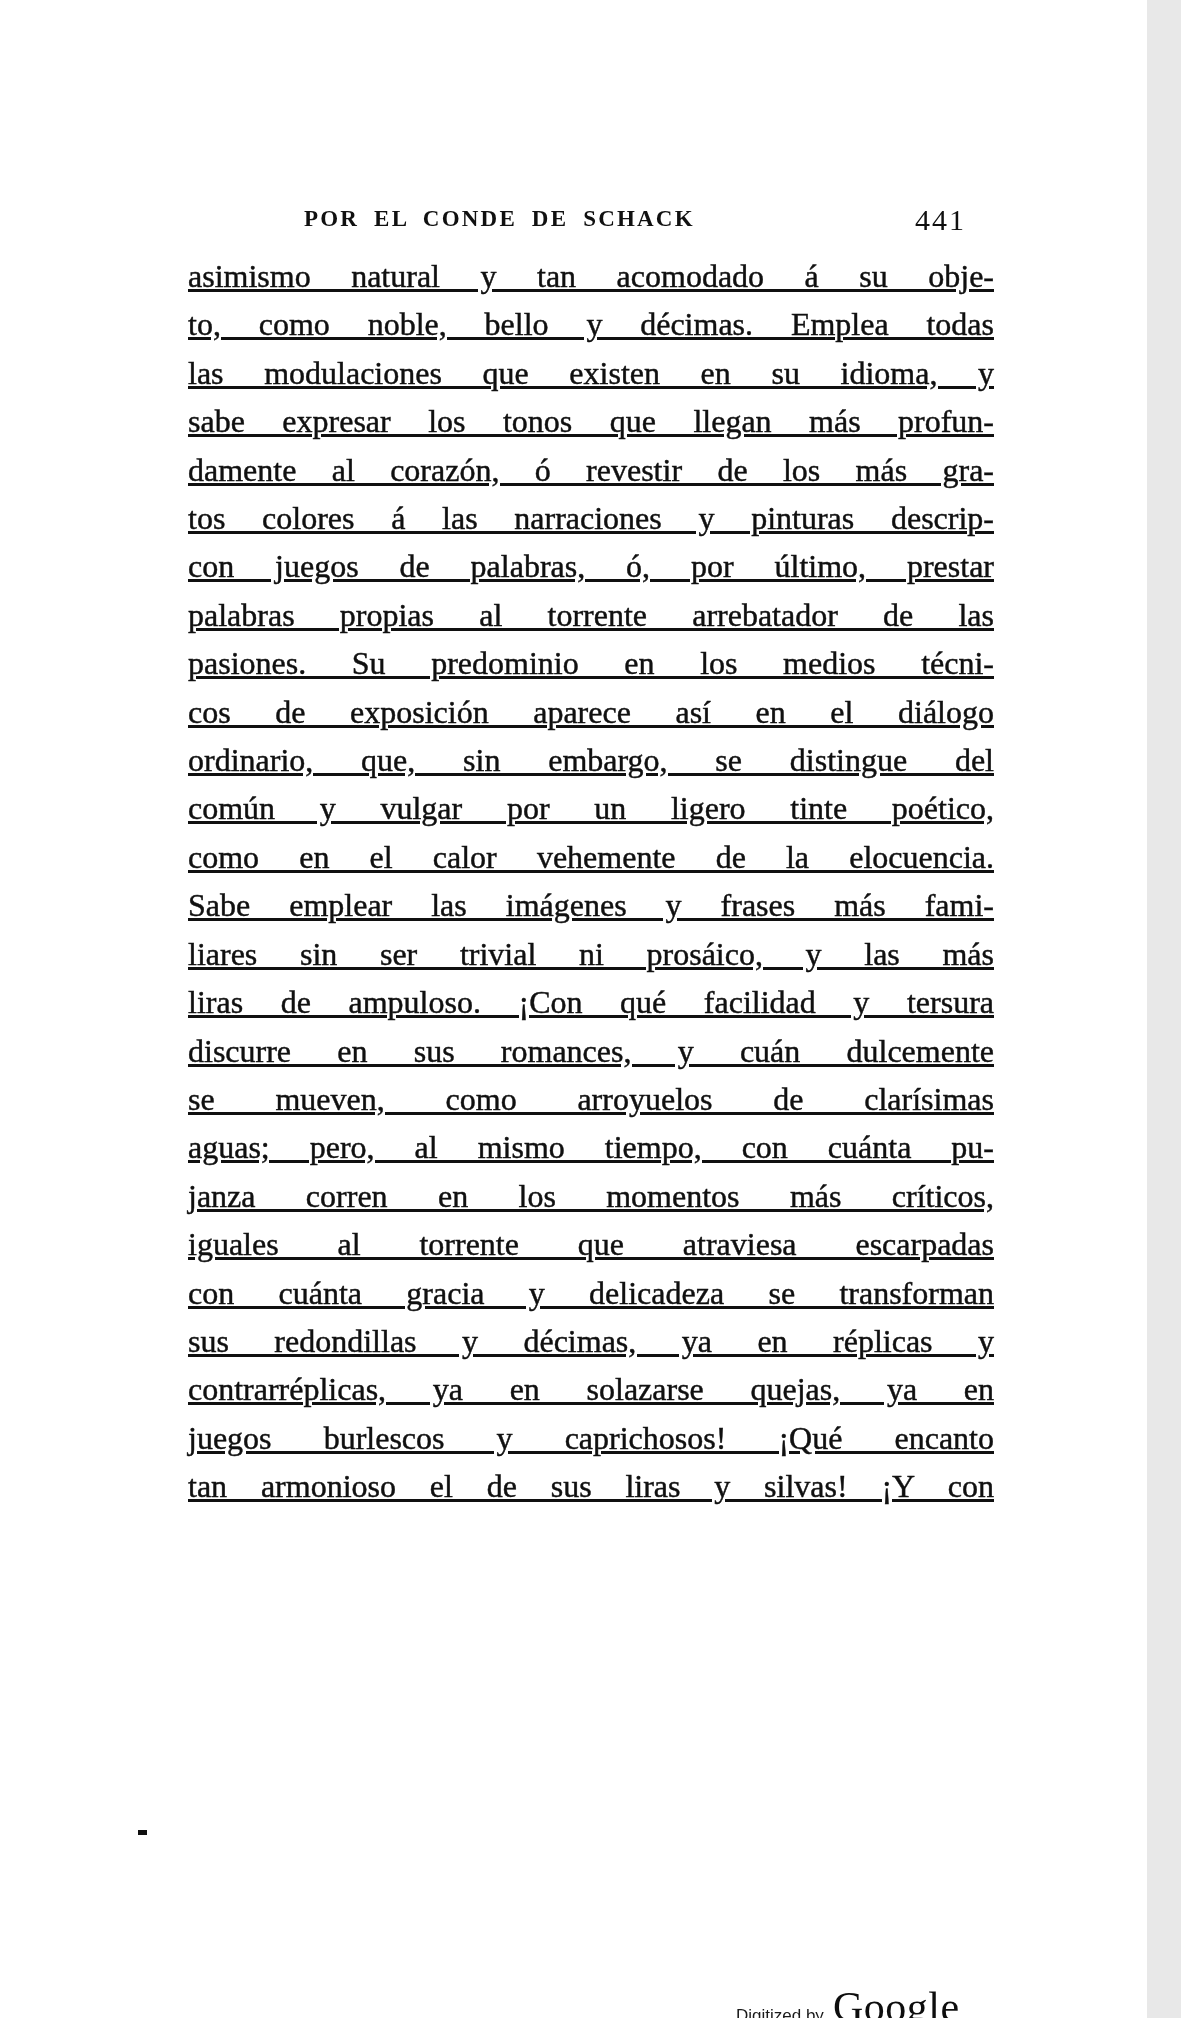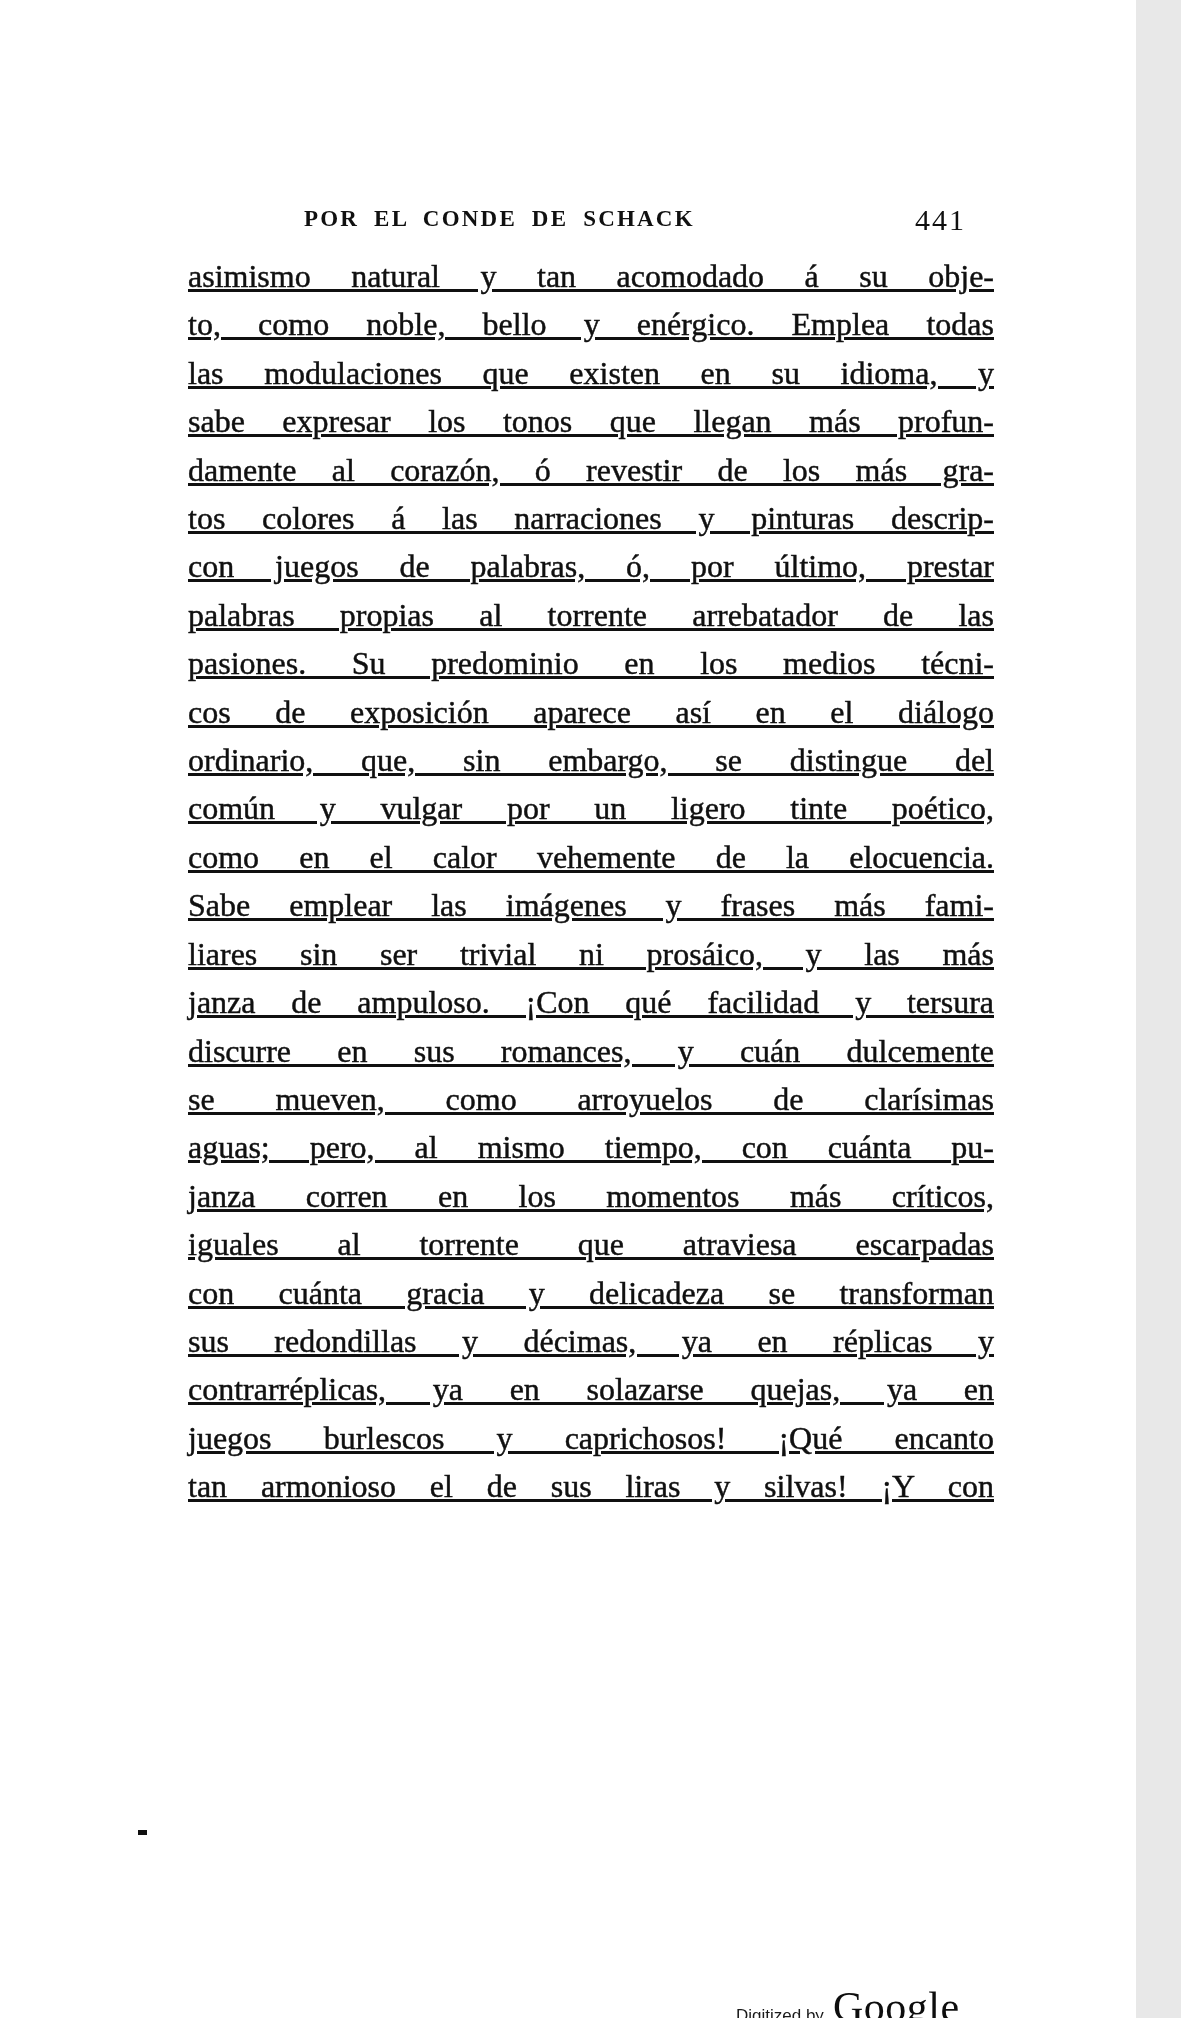--- a/index.html
+++ b/index.html
@@ -8,20 +8,21 @@
     background: #e8e8e8;
   }
   .page {
     position: relative;
     width: 1136px;
     height: 2018px;
     background: #ffffff;
     color: #101010;
     font-family: "Liberation Serif", serif;
     overflow: hidden;
+    padding-left: 11px;
   }
   
   .running-head {
     position: absolute;
     top: 203px;
     left: 188px;
     width: 806px;
     height: 40px;
   }
   .head-title {
@@ -94,35 +95,35 @@
 
 <div class="page" style="background: rgb(255, 255, 255); color: rgb(16, 16, 16);">
 
   <div class="running-head">
     <span class="head-title">POR EL CONDE DE SCHACK</span>
     <span class="page-number">441</span>
   </div>
 
   <div class="text-block" id="body-text">
       <div class="line">asimismo natural y tan acomodado á su obje-</div>
-      <div class="line">to, como noble, bello y enérgico. Emplea todas</div>
+      <div class="line">to, como noble, bello y décimas. Emplea todas</div>
       <div class="line">las modulaciones que existen en su idioma, y</div>
       <div class="line">sabe expresar los tonos que llegan más profun-</div>
       <div class="line">damente al corazón, ó revestir de los más gra-</div>
       <div class="line">tos colores á las narraciones y pinturas descrip-</div>
       <div class="line">con juegos de palabras, ó, por último, prestar</div>
       <div class="line">palabras propias al torrente arrebatador de las</div>
       <div class="line">pasiones. Su predominio en los medios técni-</div>
       <div class="line">cos de exposición aparece así en el diálogo</div>
       <div class="line">ordinario, que, sin embargo, se distingue del</div>
       <div class="line">común y vulgar por un ligero tinte poético,</div>
       <div class="line">como en el calor vehemente de la elocuencia.</div>
       <div class="line">Sabe emplear las imágenes y frases más fami-</div>
       <div class="line">liares sin ser trivial ni prosáico, y las más</div>
-      <div class="line">janza de ampuloso. ¡Con qué facilidad y tersura</div>
+      <div class="line">liras de ampuloso. ¡Con qué facilidad y tersura</div>
       <div class="line">discurre en sus romances, y cuán dulcemente</div>
       <div class="line">se mueven, como arroyuelos de clarísimas</div>
       <div class="line">aguas; pero, al mismo tiempo, con cuánta pu-</div>
       <div class="line">janza corren en los momentos más críticos,</div>
       <div class="line">iguales al torrente que atraviesa escarpadas</div>
       <div class="line">con cuánta gracia y delicadeza se transforman</div>
       <div class="line">sus redondillas y décimas, ya en réplicas y</div>
       <div class="line">contrarréplicas, ya en solazarse quejas, ya en</div>
       <div class="line">juegos burlescos y caprichosos! ¡Qué encanto</div>
       <div class="line">tan armonioso el de sus liras y silvas! ¡Y con</div>

